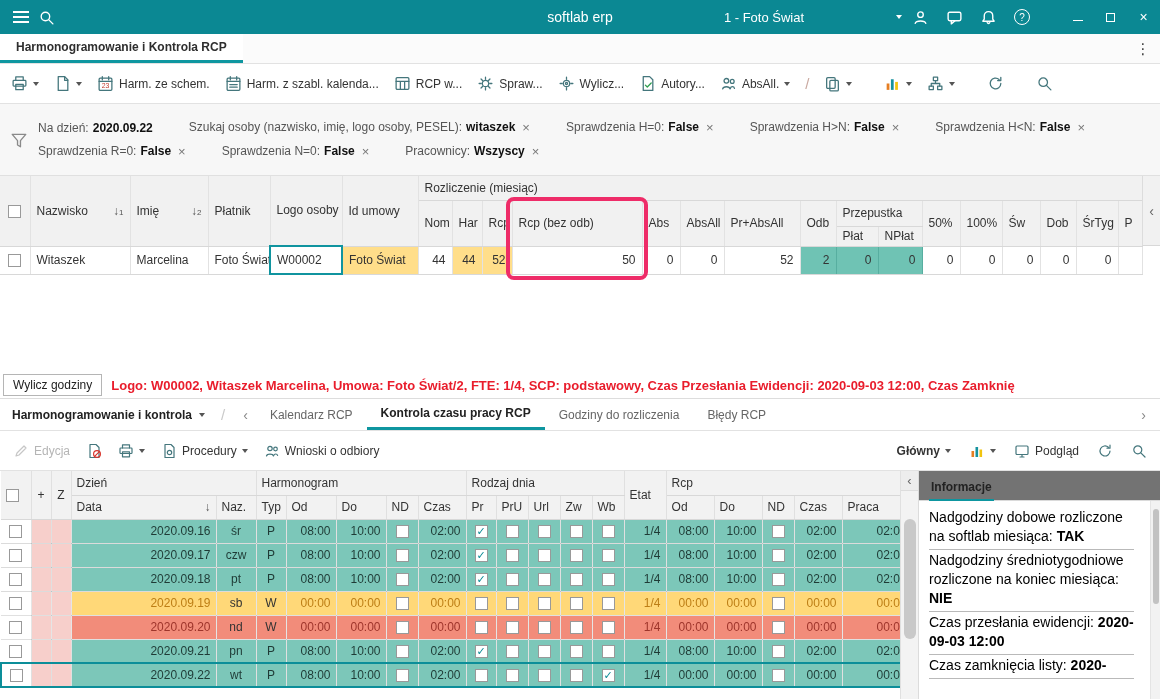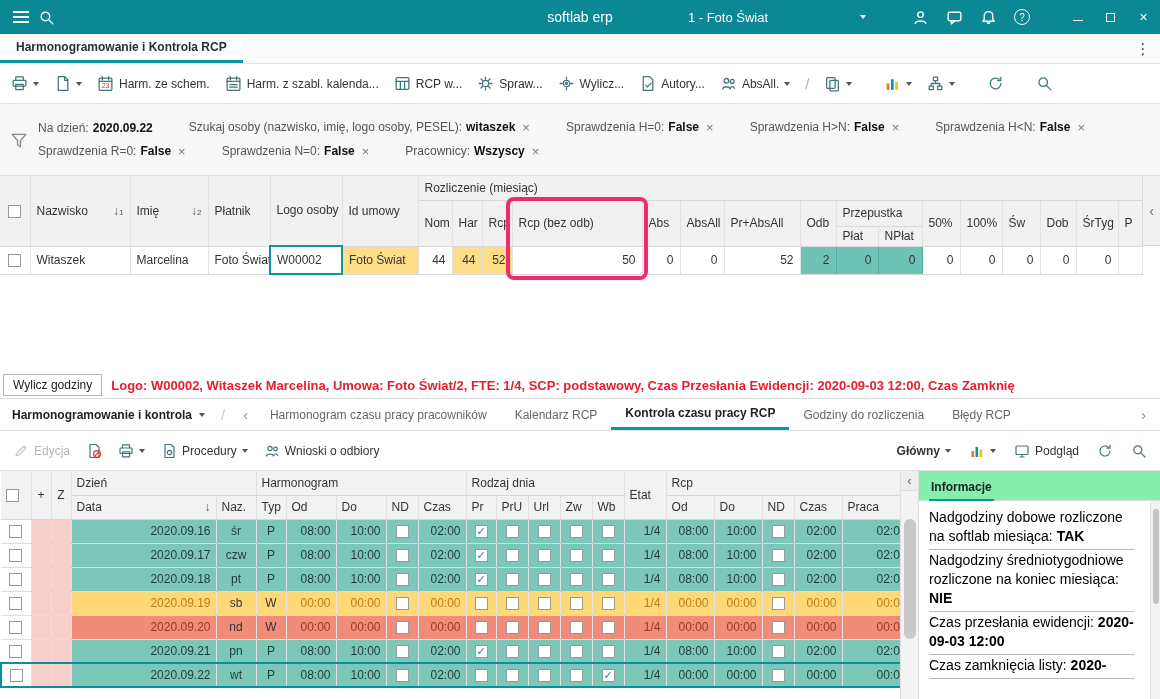--- a/index.html
+++ b/index.html
@@ -11,21 +11,21 @@
 .icw{stroke:#fff;fill:none;stroke-width:1.3;stroke-linecap:round;stroke-linejoin:round}
 .caret{width:0;height:0;border-left:3.5px solid transparent;border-right:3.5px solid transparent;border-top:4px solid #555;display:inline-block}
 .cb{display:inline-flex;width:13px;height:13px;background:#fff;border:1px solid #999;align-items:center;justify-content:center;vertical-align:middle}
 .cb i{font-style:normal;color:#0B8A95;font-weight:bold;font-size:11px;line-height:1}
 
 .topbar{flex:0 0 34px;background:#0B8893;position:relative;display:flex;align-items:center;color:#fff}
 .burger{margin-left:13px;display:flex;flex-direction:column;gap:3px;cursor:pointer}
 .burger b{width:16px;height:2px;background:#fff;display:block}
 .tb-ic{width:34px;height:34px;display:flex;align-items:center;justify-content:center;cursor:pointer}
 .tb-title{position:absolute;left:50%;transform:translateX(-50%);font-size:14px}
-.tb-ctx{position:absolute;left:582px;width:292px;height:34px;display:flex;align-items:center;justify-content:center;font-size:13px;cursor:pointer}
+.tb-ctx{position:absolute;left:618px;width:292px;height:34px;display:flex;align-items:center;justify-content:center;font-size:13px;cursor:pointer}
 .tb-ctx .caret{border-top-color:#fff;position:absolute;right:8px}
 .tb-right{margin-left:auto;display:flex;align-items:center;height:34px}
 .winbtn{width:33px;height:34px;display:flex;align-items:center;justify-content:center;font-size:14px;cursor:pointer}
 .minglyph{width:10px;height:1px;background:#fff;display:block;margin-top:7px}
 .maxglyph{width:9px;height:9px;border:1px solid #fff;display:block}
 .helpc{width:16px;height:16px;border:1.3px solid #fff;border-radius:50%;display:flex;align-items:center;justify-content:center;font-size:10px}
 
 .tabbar{flex:0 0 30px;background:#FBFBFB;border-bottom:1px solid #E2E2E2;display:flex}
 .doctab{background:#fff;display:flex;align-items:center;padding:0 16px;font-weight:bold;color:#2E2E2E;border-bottom:3px solid #0E96A0;cursor:pointer}
 .tabmore{margin-left:auto;width:34px;display:flex;align-items:center;justify-content:center;color:#444;font-size:15px;cursor:pointer}
@@ -103,21 +103,21 @@
 .bg tr.sel td{border-top:2px solid #0C8E99;border-bottom:2px solid #0C8E99}
 .bg tr.sel td:first-child{border-left:2px solid #0C8E99}
 
 .vscroll{width:18px;background:#F3F3F3;border-left:1px solid #E0E0E0;display:flex;flex-direction:column}
 .scbtn{height:20px;display:flex;align-items:center;justify-content:center;color:#666;background:#EDEDED;border-bottom:1px solid #DDD;cursor:pointer}
 .scbtn::before{content:"\2039";font-size:13px}
 .sctrack{flex:1;position:relative}
 .scthumb{position:absolute;top:28px;left:3px;width:12px;height:120px;background:#C9C9C9;border-radius:6px;cursor:pointer}
 
 .infopanel{flex:1;position:relative;border-left:1px solid #DCDCDC;background:#fff;overflow:hidden}
-.iphead{height:30px;background:#86efac;border-bottom:1px solid #DADADA;display:flex;align-items:flex-end;padding:0 10px}
+.iphead{height:30px;background:#737373;border-bottom:1px solid #DADADA;display:flex;align-items:flex-end;padding:0 10px}
 .iptitle{font-weight:bold;color:#222;padding:5px 2px;border-bottom:2px solid #0E96A0;margin-bottom:-1px}
 .ipbody{padding:6px 26px 0 10px;font-size:14px;line-height:19px;color:#000}
 .ipitem{border-bottom:1px solid #B9B9B9;padding:1px 0 3px}
 .ipitem b{font-weight:bold}
 .ipscroll{position:absolute;top:30px;right:0;bottom:0;width:10px;background:#F2F2F2;border-left:1px solid #E4E4E4;cursor:pointer}
 .ipthumb{position:absolute;top:8px;left:2px;width:6px;height:95px;background:#C2C2C2;border-radius:3px;cursor:pointer}
 </style>
 </head>
 <body>
 
@@ -459,21 +459,20 @@
   </div>
 
   <nav class="bnav">
     <div class="bnav-menu">
       <span>Harmonogramowanie i kontrola</span>
       <span class="caret"></span>
     </div>
     <span class="bnav-sl">/</span>
     <span class="navchev">‹</span>
     <div class="btabs">
-      <span class="btab">Harmonogram czasu pracy pracowników</span>
       <span class="btab">Kalendarz RCP</span>
       <span class="btab active">Kontrola czasu pracy RCP</span>
       <span class="btab">Godziny do rozliczenia</span>
       <span class="btab">Błędy RCP</span>
     </div>
     <span class="navchev r">›</span>
   </nav>
 
   <div class="btb">
     <button class="tbtn dis">

